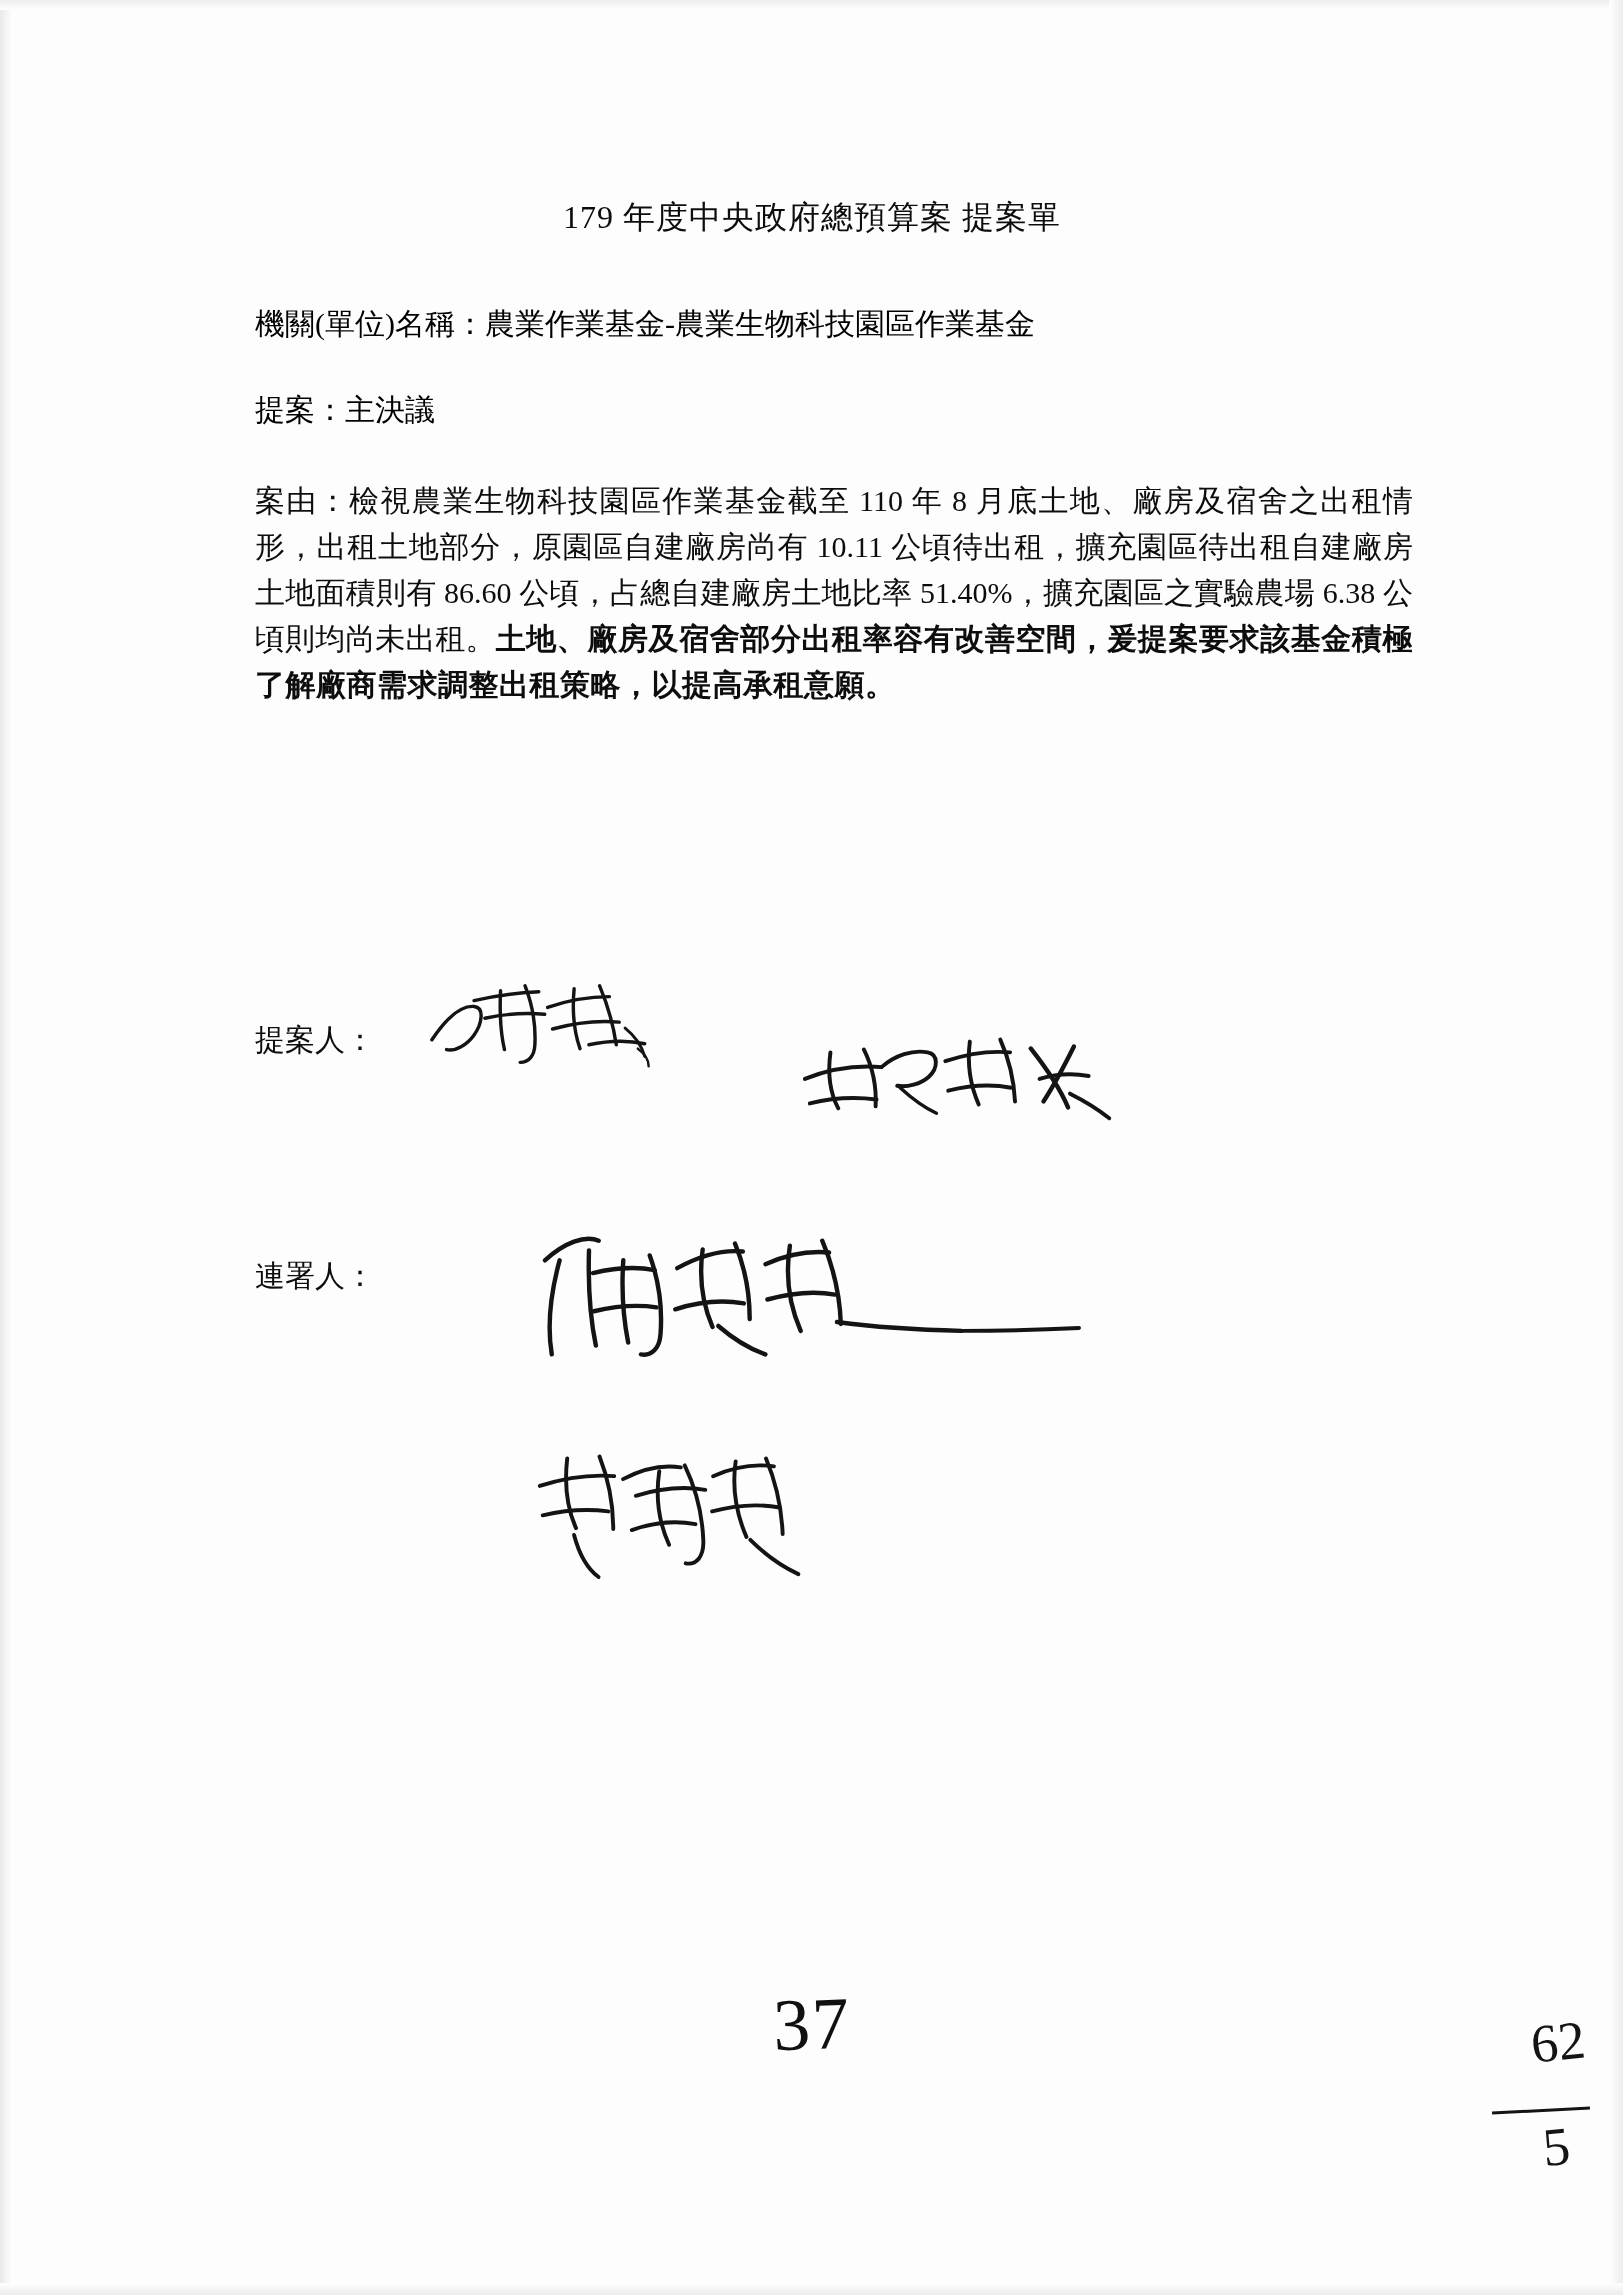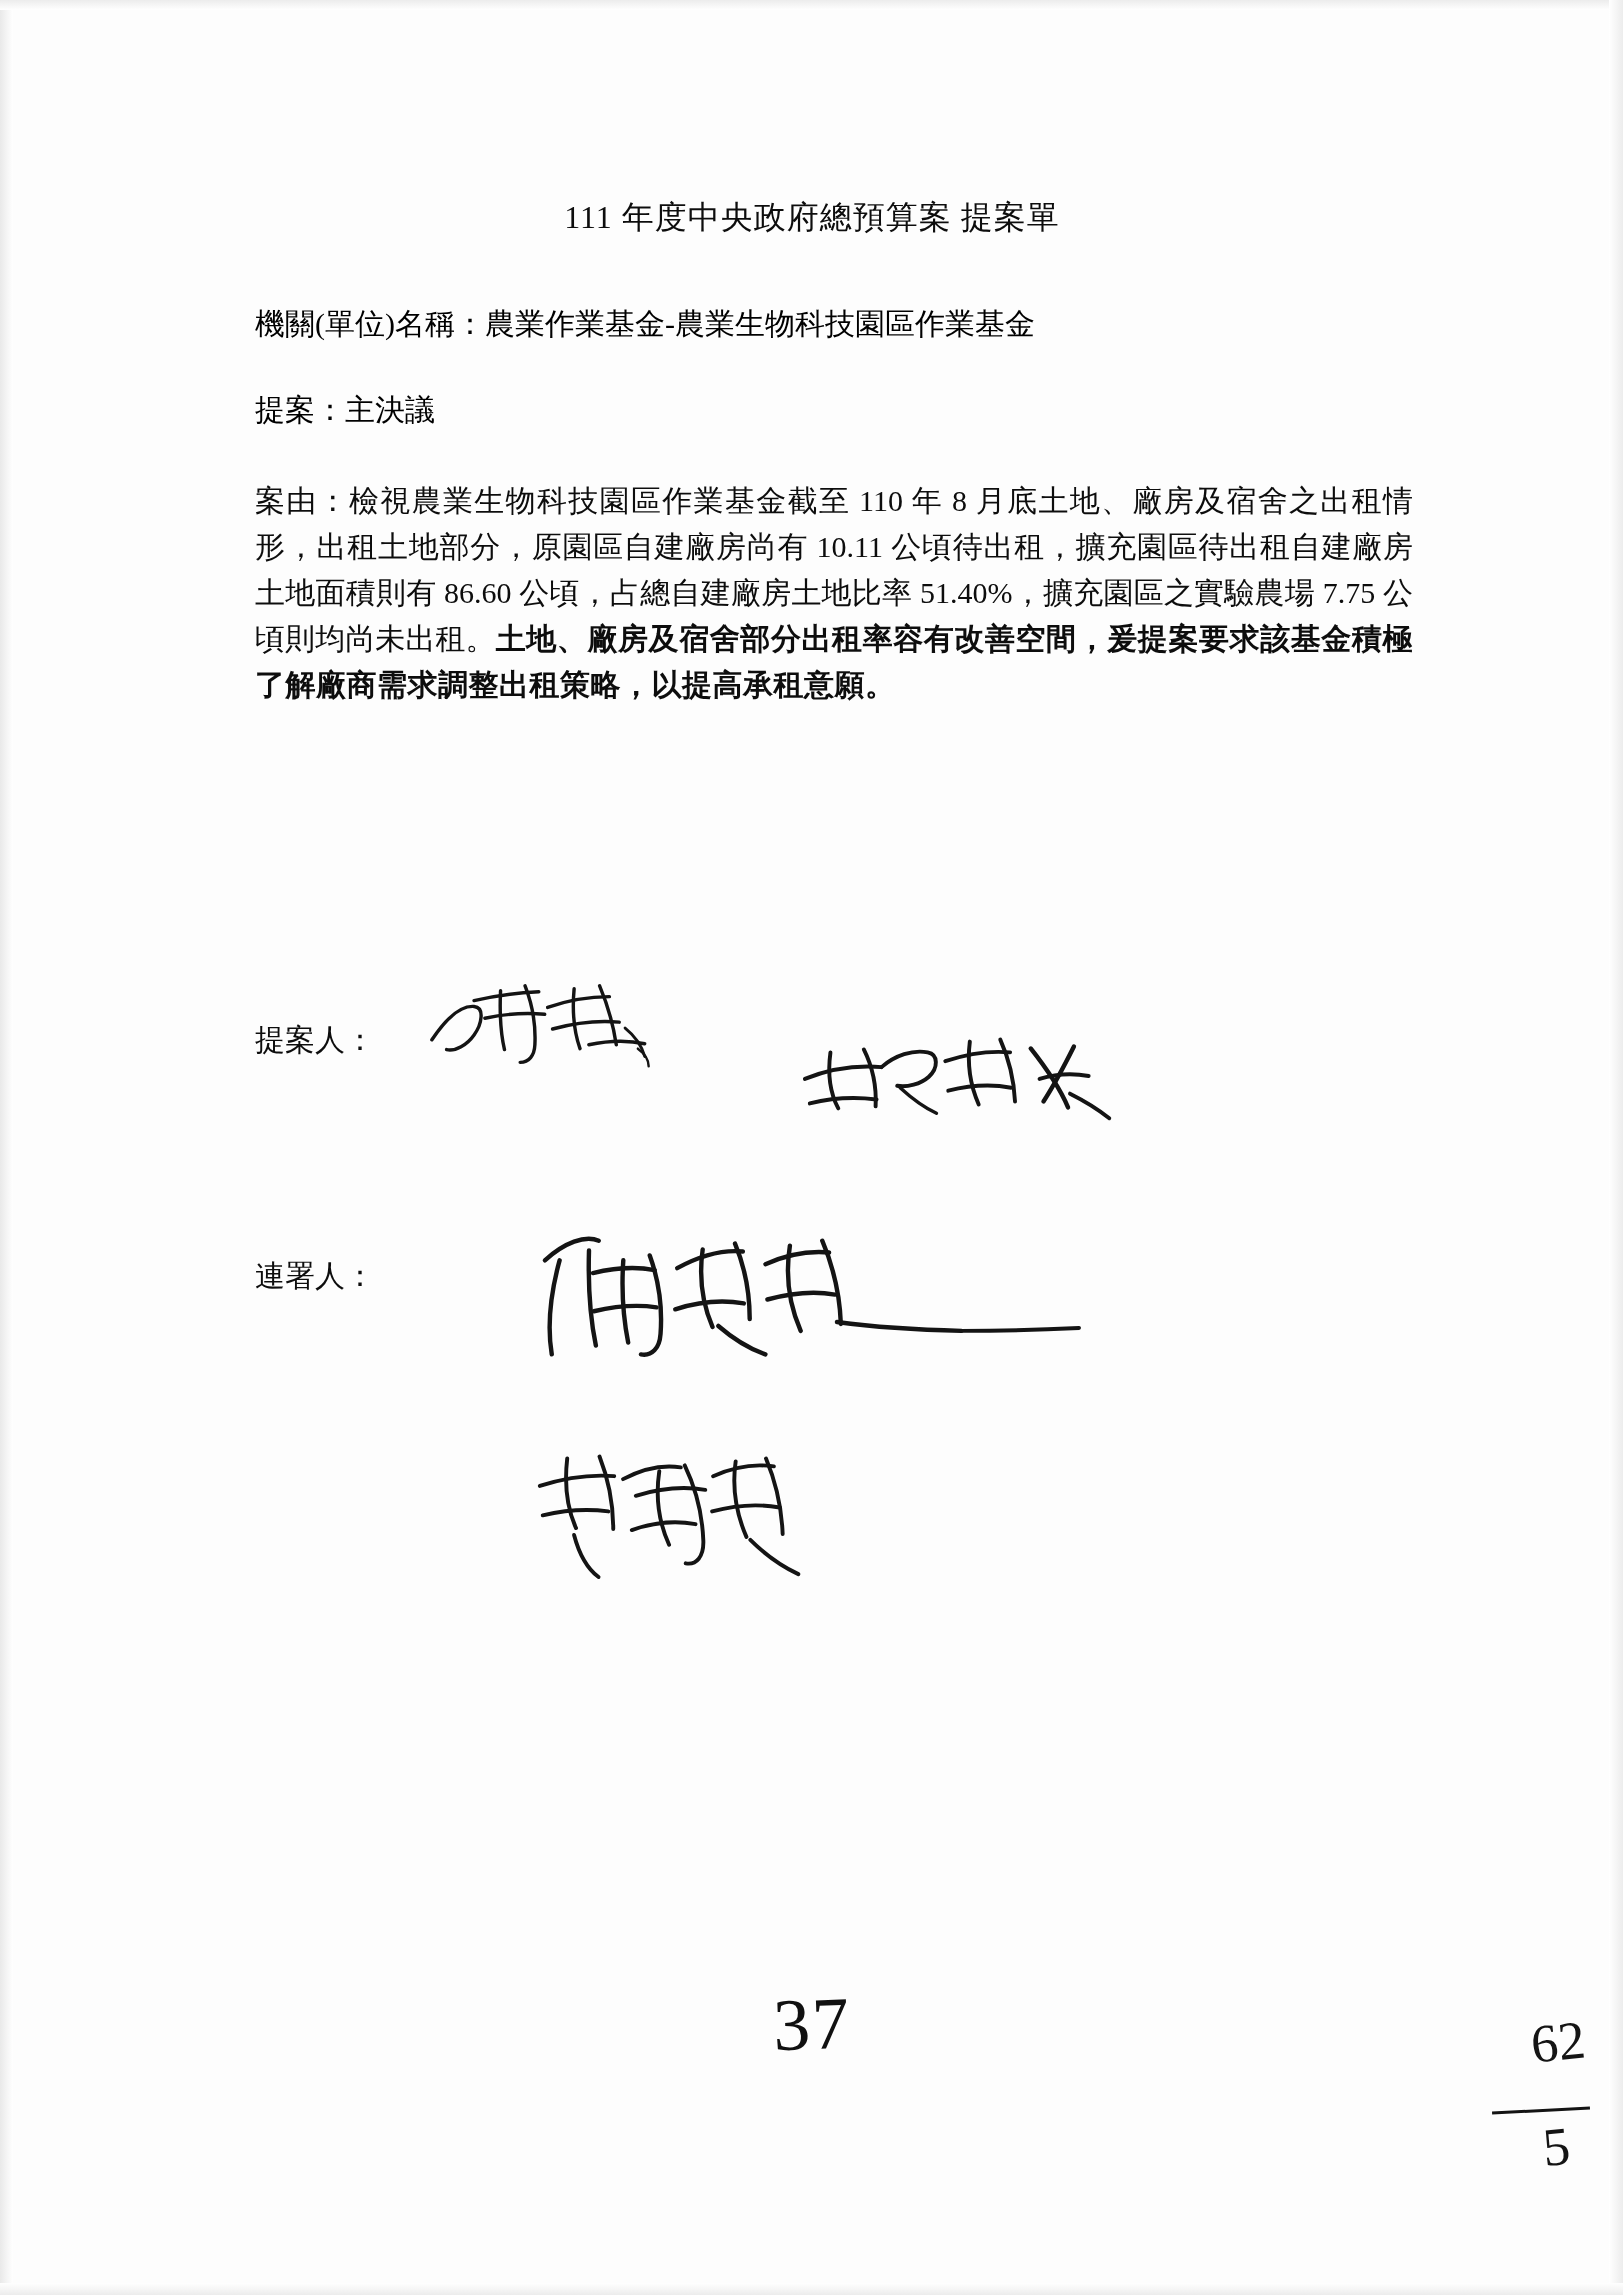--- a/index.html
+++ b/index.html
@@ -170,28 +170,28 @@
 </head>
 <body>
 
 <div class="page">
 
   <div class="scan-edge-left"></div>
   <div class="scan-edge-top"></div>
   <div class="scan-edge-right"></div>
   <div class="scan-edge-bottom"></div>
 
-  <div class="doc-title">111 年度中央政府總預算案 提案單</div>
+  <div class="doc-title">179 年度中央政府總預算案 提案單</div>
 
   <div class="field-row field-agency">機關(單位)名稱：農業作業基金-農業生物科技園區作業基金</div>
 
   <div class="field-row field-proposal">提案：主決議</div>
 
   <div class="case-block">
-    <span class="case-label">案由：</span><span class="case-normal">檢視農業生物科技園區作業基金截至 110 年 8 月底土地、廠房及宿舍之出租情形，出租土地部分，原園區自建廠房尚有 10.11 公頃待出租，擴充園區待出租自建廠房土地面積則有 86.60 公頃，占總自建廠房土地比率 51.40%，擴充園區之實驗農場 7.75 公頃則均尚未出租。</span><span class="case-bold">土地、廠房及宿舍部分出租率容有改善空間，爰提案要求該基金積極了解廠商需求調整出租策略，以提高承租意願。</span>
+    <span class="case-label">案由：</span><span class="case-normal">檢視農業生物科技園區作業基金截至 110 年 8 月底土地、廠房及宿舍之出租情形，出租土地部分，原園區自建廠房尚有 10.11 公頃待出租，擴充園區待出租自建廠房土地面積則有 86.60 公頃，占總自建廠房土地比率 51.40%，擴充園區之實驗農場 6.38 公頃則均尚未出租。</span><span class="case-bold">土地、廠房及宿舍部分出租率容有改善空間，爰提案要求該基金積極了解廠商需求調整出租策略，以提高承租意願。</span>
   </div>
 
   <div class="sign-label sign-proposer">提案人：</div>
   <div class="sign-label sign-cosigner">連署人：</div>
 
   <div class="sig sig-1">
     <svg width="255" height="118" viewBox="0 0 520 240">
       <path d="M10,140 C40,95 70,70 96,72 C118,74 112,108 96,130 C82,150 58,164 40,160" stroke-width="7"></path>
       <path d="M96,60 C140,50 186,44 228,42" stroke-width="7"></path>
       <path d="M150,40 C148,84 150,126 158,160" stroke-width="7"></path>

